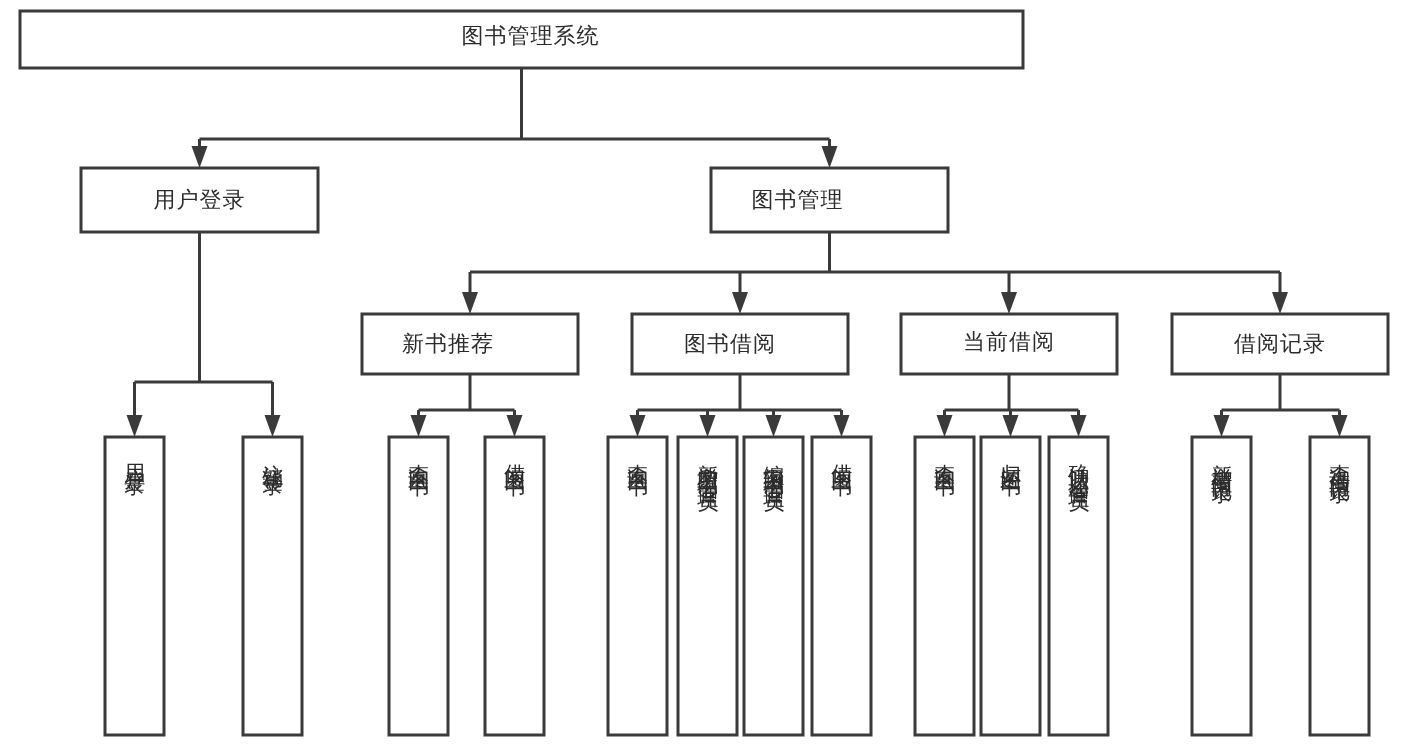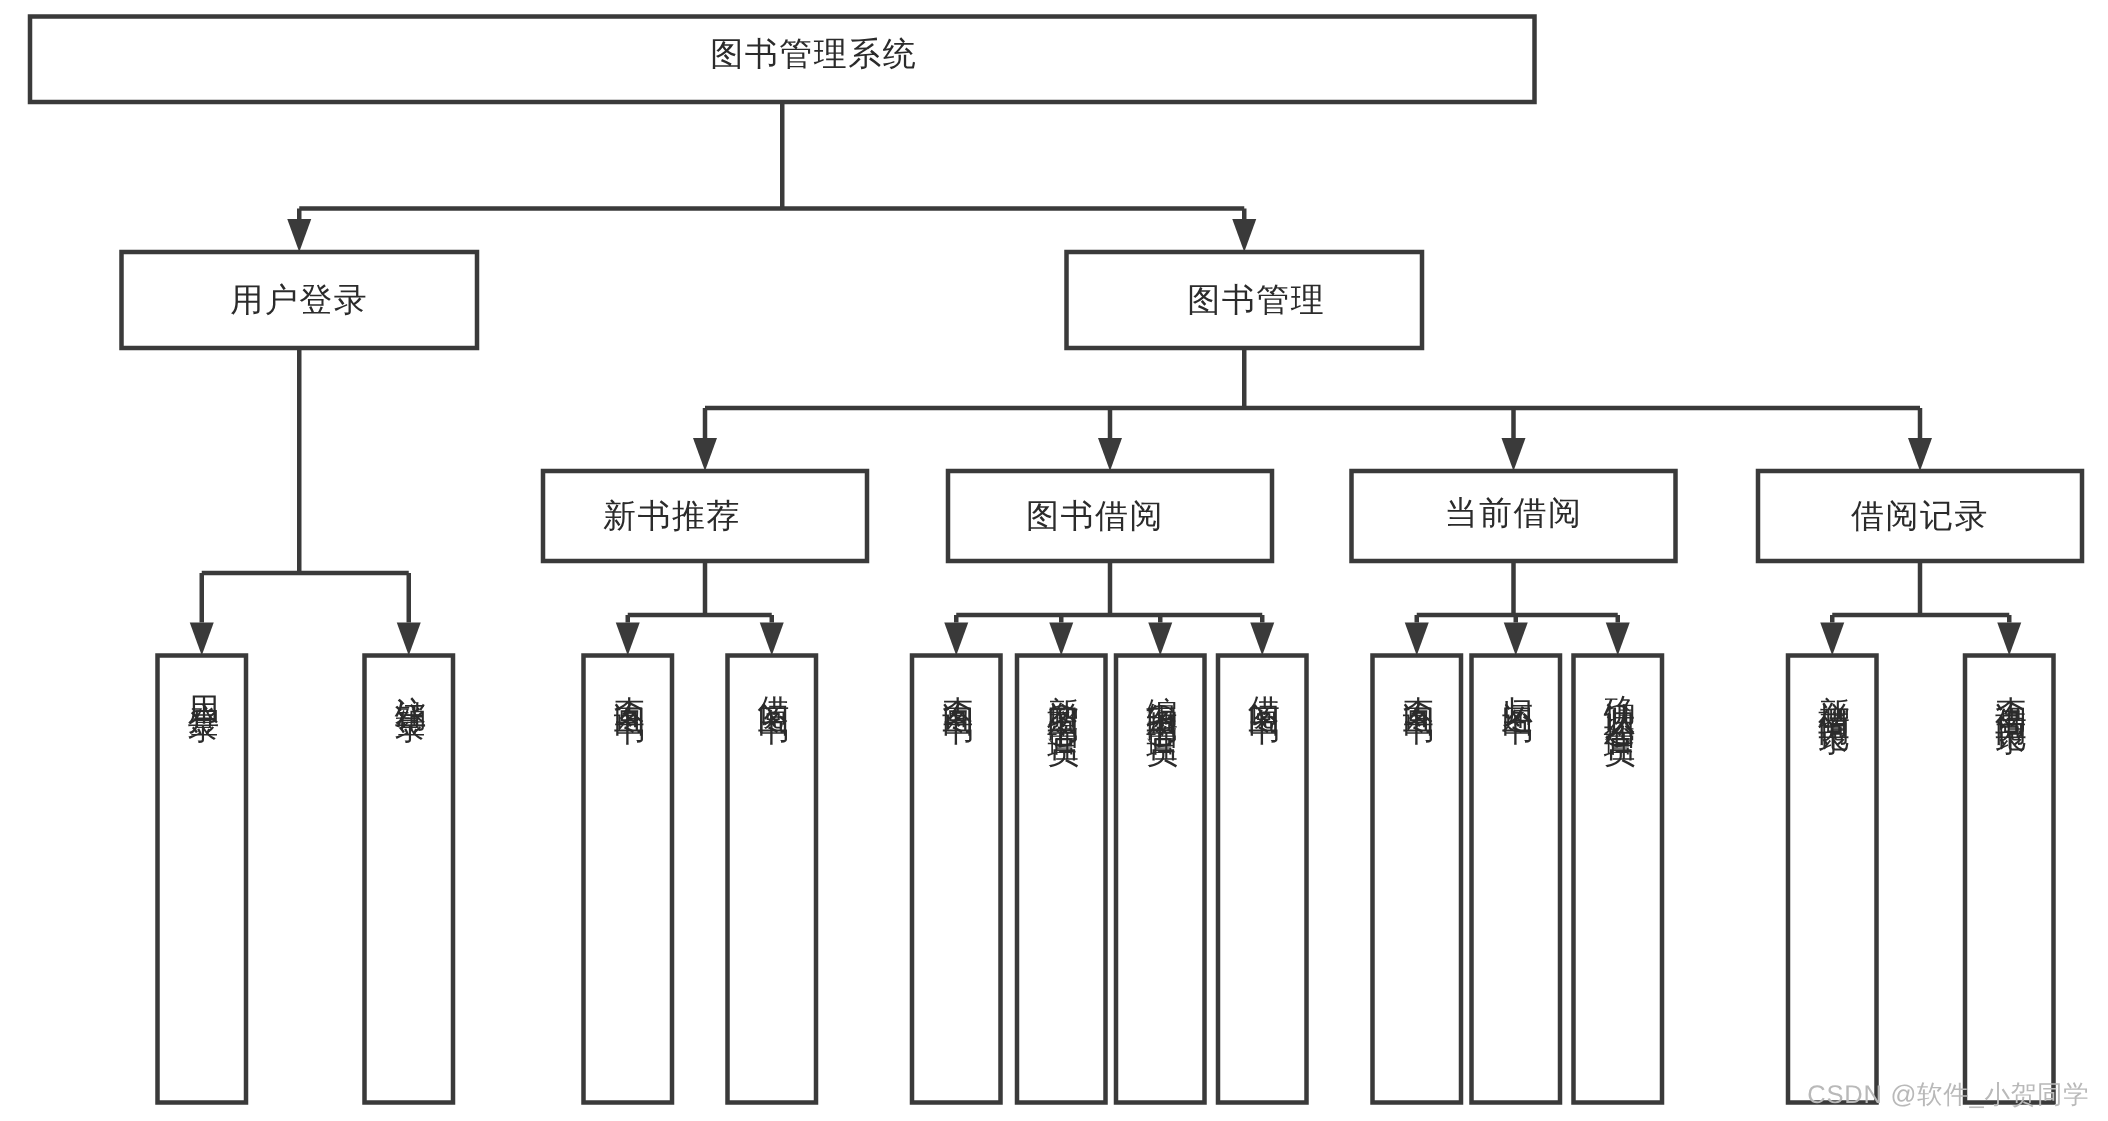--- a/index.html
+++ b/index.html
@@ -155,36 +155,35 @@
         <line x1="1280" y1="374" x2="1280" y2="410" class="connector"></line>
         <line x1="1221.5" y1="410" x2="1339.5" y2="410" class="connector"></line>
         <line x1="1221.5" y1="410" x2="1221.5" y2="415" class="connector"></line>
         <polygon points="1213.5,415 1229.5,415 1221.5,437" class="arrow-head"></polygon>
         <line x1="1339.5" y1="410" x2="1339.5" y2="415" class="connector"></line>
         <polygon points="1331.5,415 1347.5,415 1339.5,437" class="arrow-head"></polygon>
       </g>
   </svg>
 
   <div id="labels-layer">
-      <div class="node-label horizontal" style="left: 32px; top: 11px; width: 1003px; height: 51px; padding-left: 18px;">图书管理系统</div>
+      <div class="node-label horizontal" style="left: 20px; top: 11px; width: 1003px; height: 51px; padding-left: 18px;">图书管理系统</div>
       <div class="node-label horizontal" style="left: 81px; top: 168px; width: 237px; height: 64px;">用户登录</div>
-      <div class="node-label horizontal" style="left: 719px; top: 168px; width: 237px; height: 64px;">图书管理</div>
+      <div class="node-label horizontal" style="left: 679px; top: 168px; width: 237px; height: 64px;">图书管理</div>
       <div class="node-label horizontal" style="left: 362px; top: 314px; width: 172px; height: 60px;">新书推荐</div>
       <div class="node-label horizontal" style="left: 632px; top: 314px; width: 196px; height: 60px;">图书借阅</div>
       <div class="node-label horizontal" style="left: 901px; top: 314px; width: 216px; height: 56px;">当前借阅</div>
       <div class="node-label horizontal" style="left: 1172px; top: 314px; width: 216px; height: 60px;">借阅记录</div>
       <div class="node-label vertical" style="left: 105px; top: 437px; width: 59px; height: 298px;">用户登录</div>
       <div class="node-label vertical" style="left: 243px; top: 437px; width: 59px; height: 298px;">注销登录</div>
       <div class="node-label vertical" style="left: 389px; top: 437px; width: 59px; height: 298px;">查询图书</div>
       <div class="node-label vertical" style="left: 485px; top: 437px; width: 59px; height: 298px;">借阅图书</div>
       <div class="node-label vertical" style="left: 608px; top: 437px; width: 59px; height: 298px;">查询图书</div>
       <div class="node-label vertical" style="left: 678px; top: 437px; width: 59px; height: 298px;">新增图书（管理员）</div>
       <div class="node-label vertical" style="left: 744px; top: 437px; width: 59px; height: 298px;">编辑图书（管理员）</div>
       <div class="node-label vertical" style="left: 812px; top: 437px; width: 59px; height: 298px;">借阅图书</div>
       <div class="node-label vertical" style="left: 915px; top: 437px; width: 59px; height: 298px;">查询图书</div>
       <div class="node-label vertical" style="left: 981px; top: 437px; width: 59px; height: 298px;">归还图书</div>
       <div class="node-label vertical" style="left: 1049px; top: 437px; width: 59px; height: 298px;">确认归还（管理员）</div>
       <div class="node-label vertical" style="left: 1192px; top: 437px; width: 59px; height: 298px;">新增借阅记录</div>
       <div class="node-label vertical" style="left: 1310px; top: 437px; width: 59px; height: 298px;">查询借阅记录</div>
     </div>
 
-  <div class="watermark">CSDN @软件_小贺同学</div>
 </div>
 
 </body></html>

